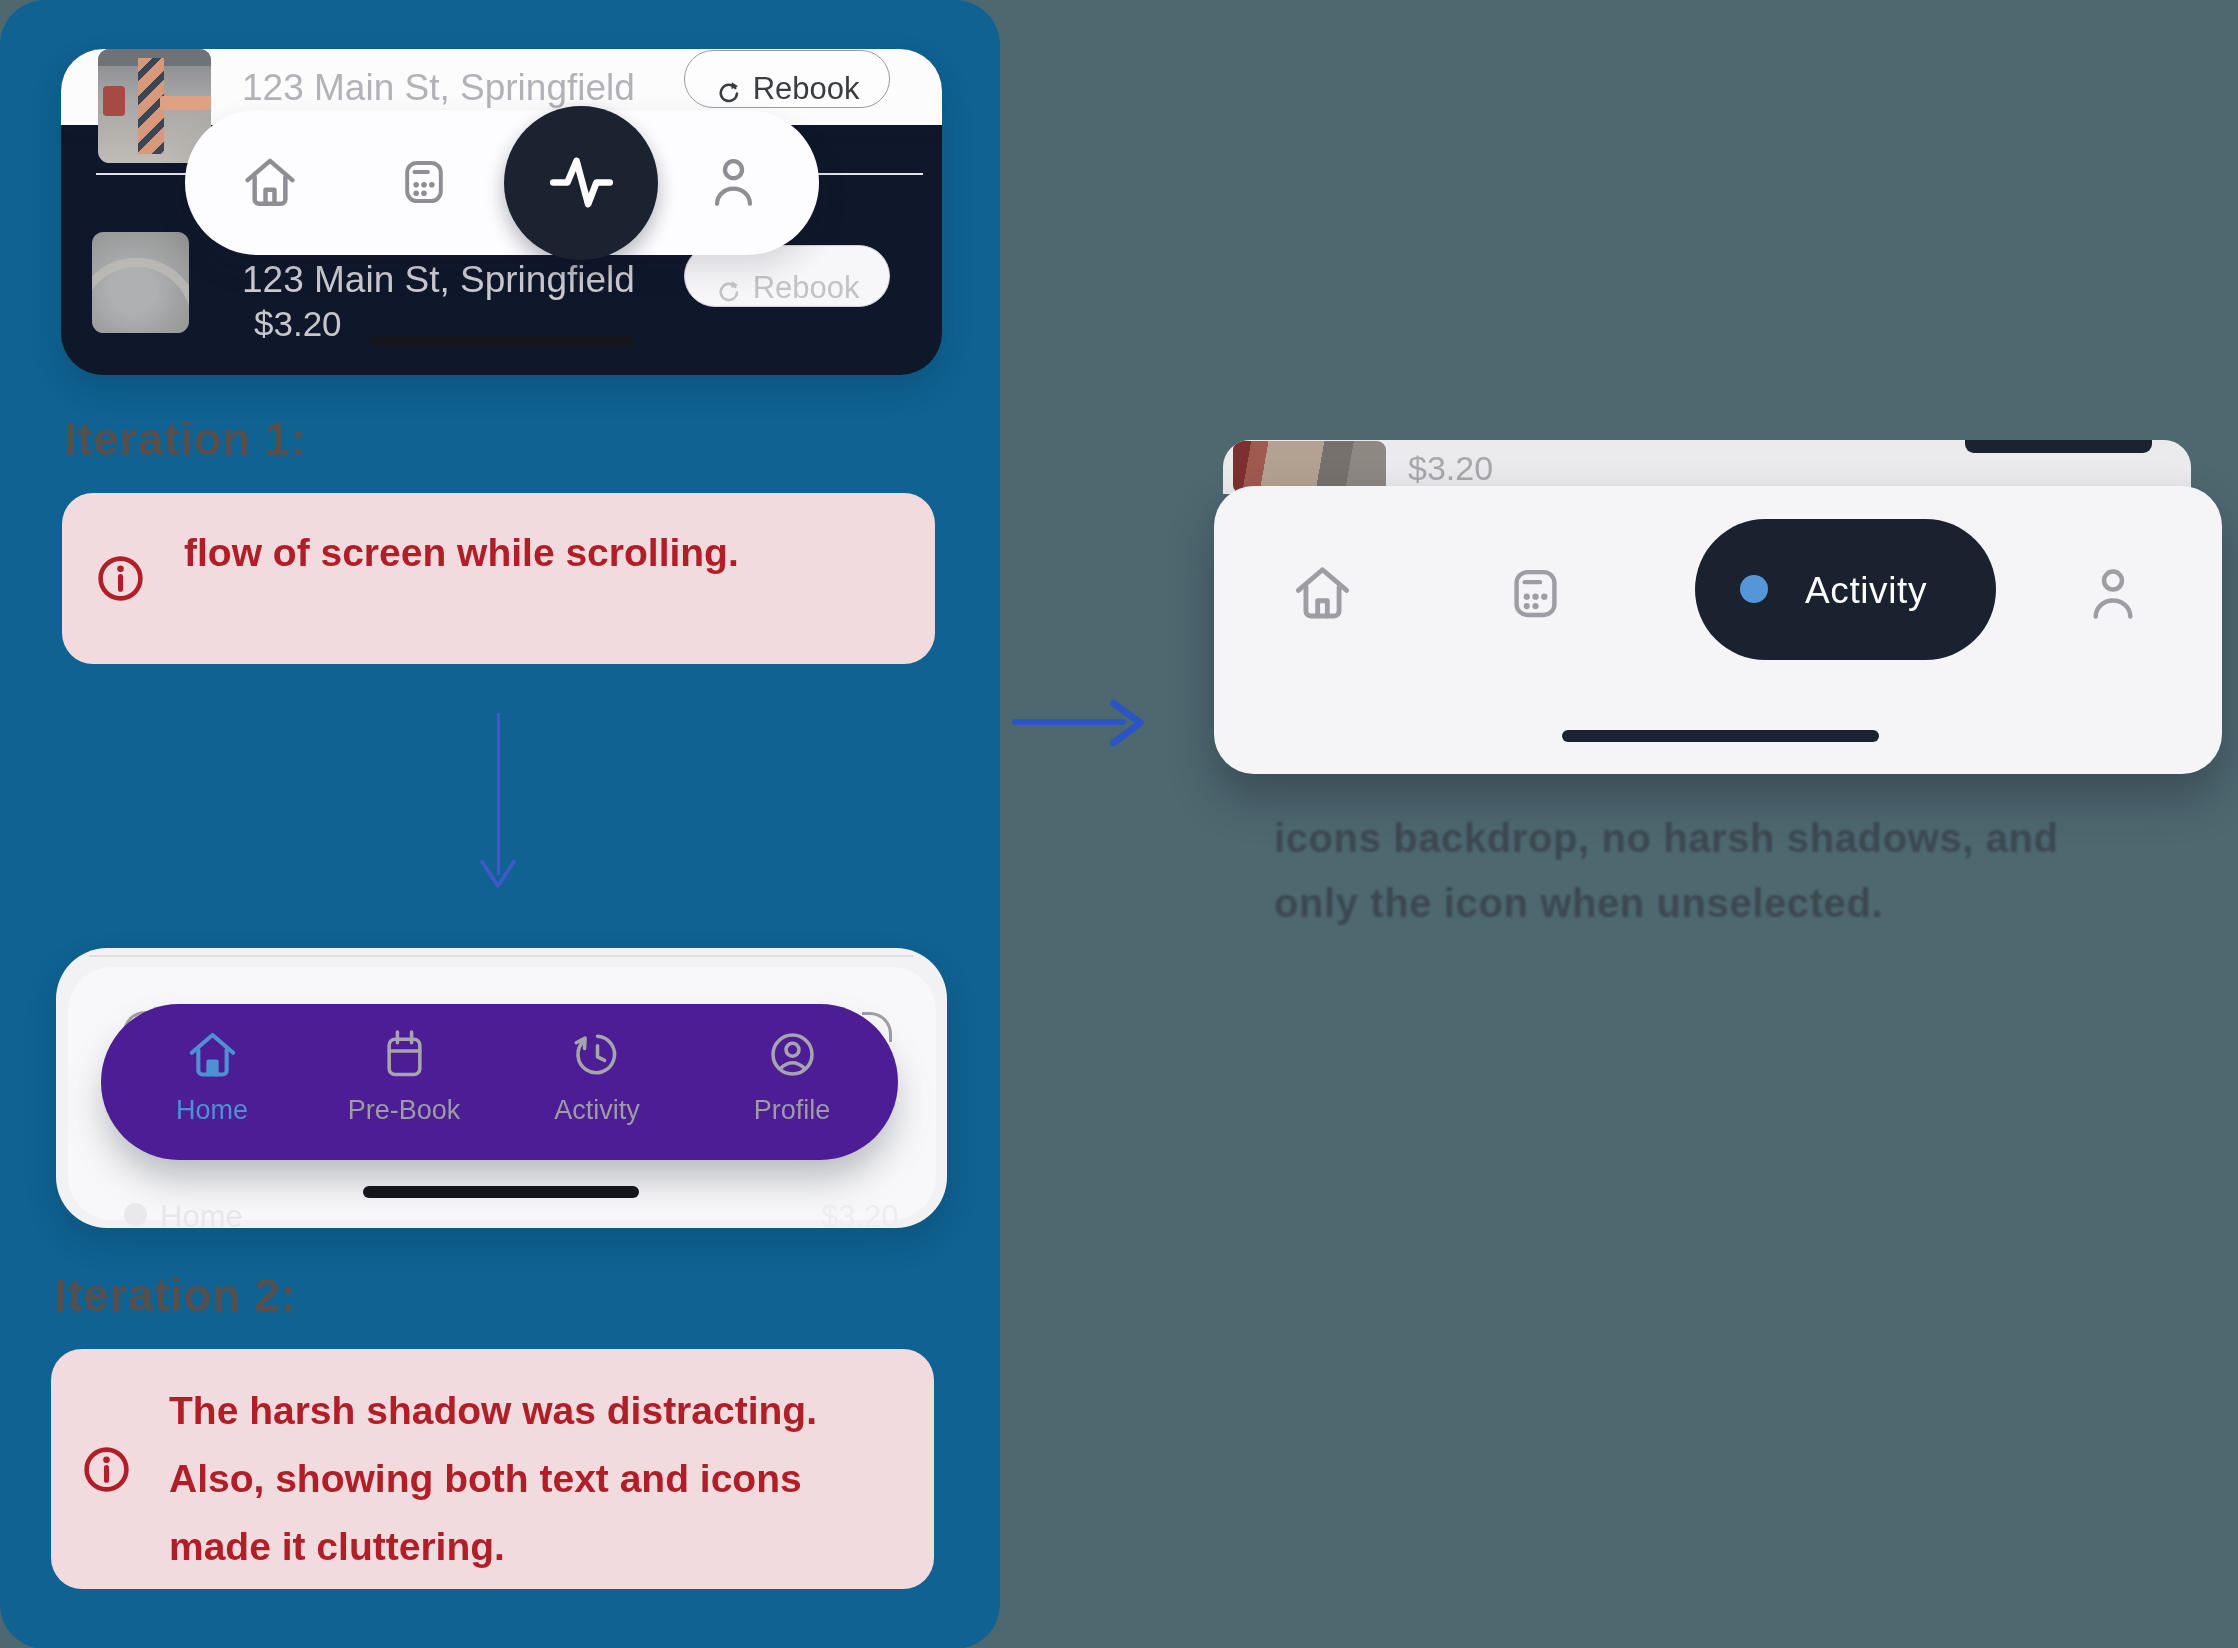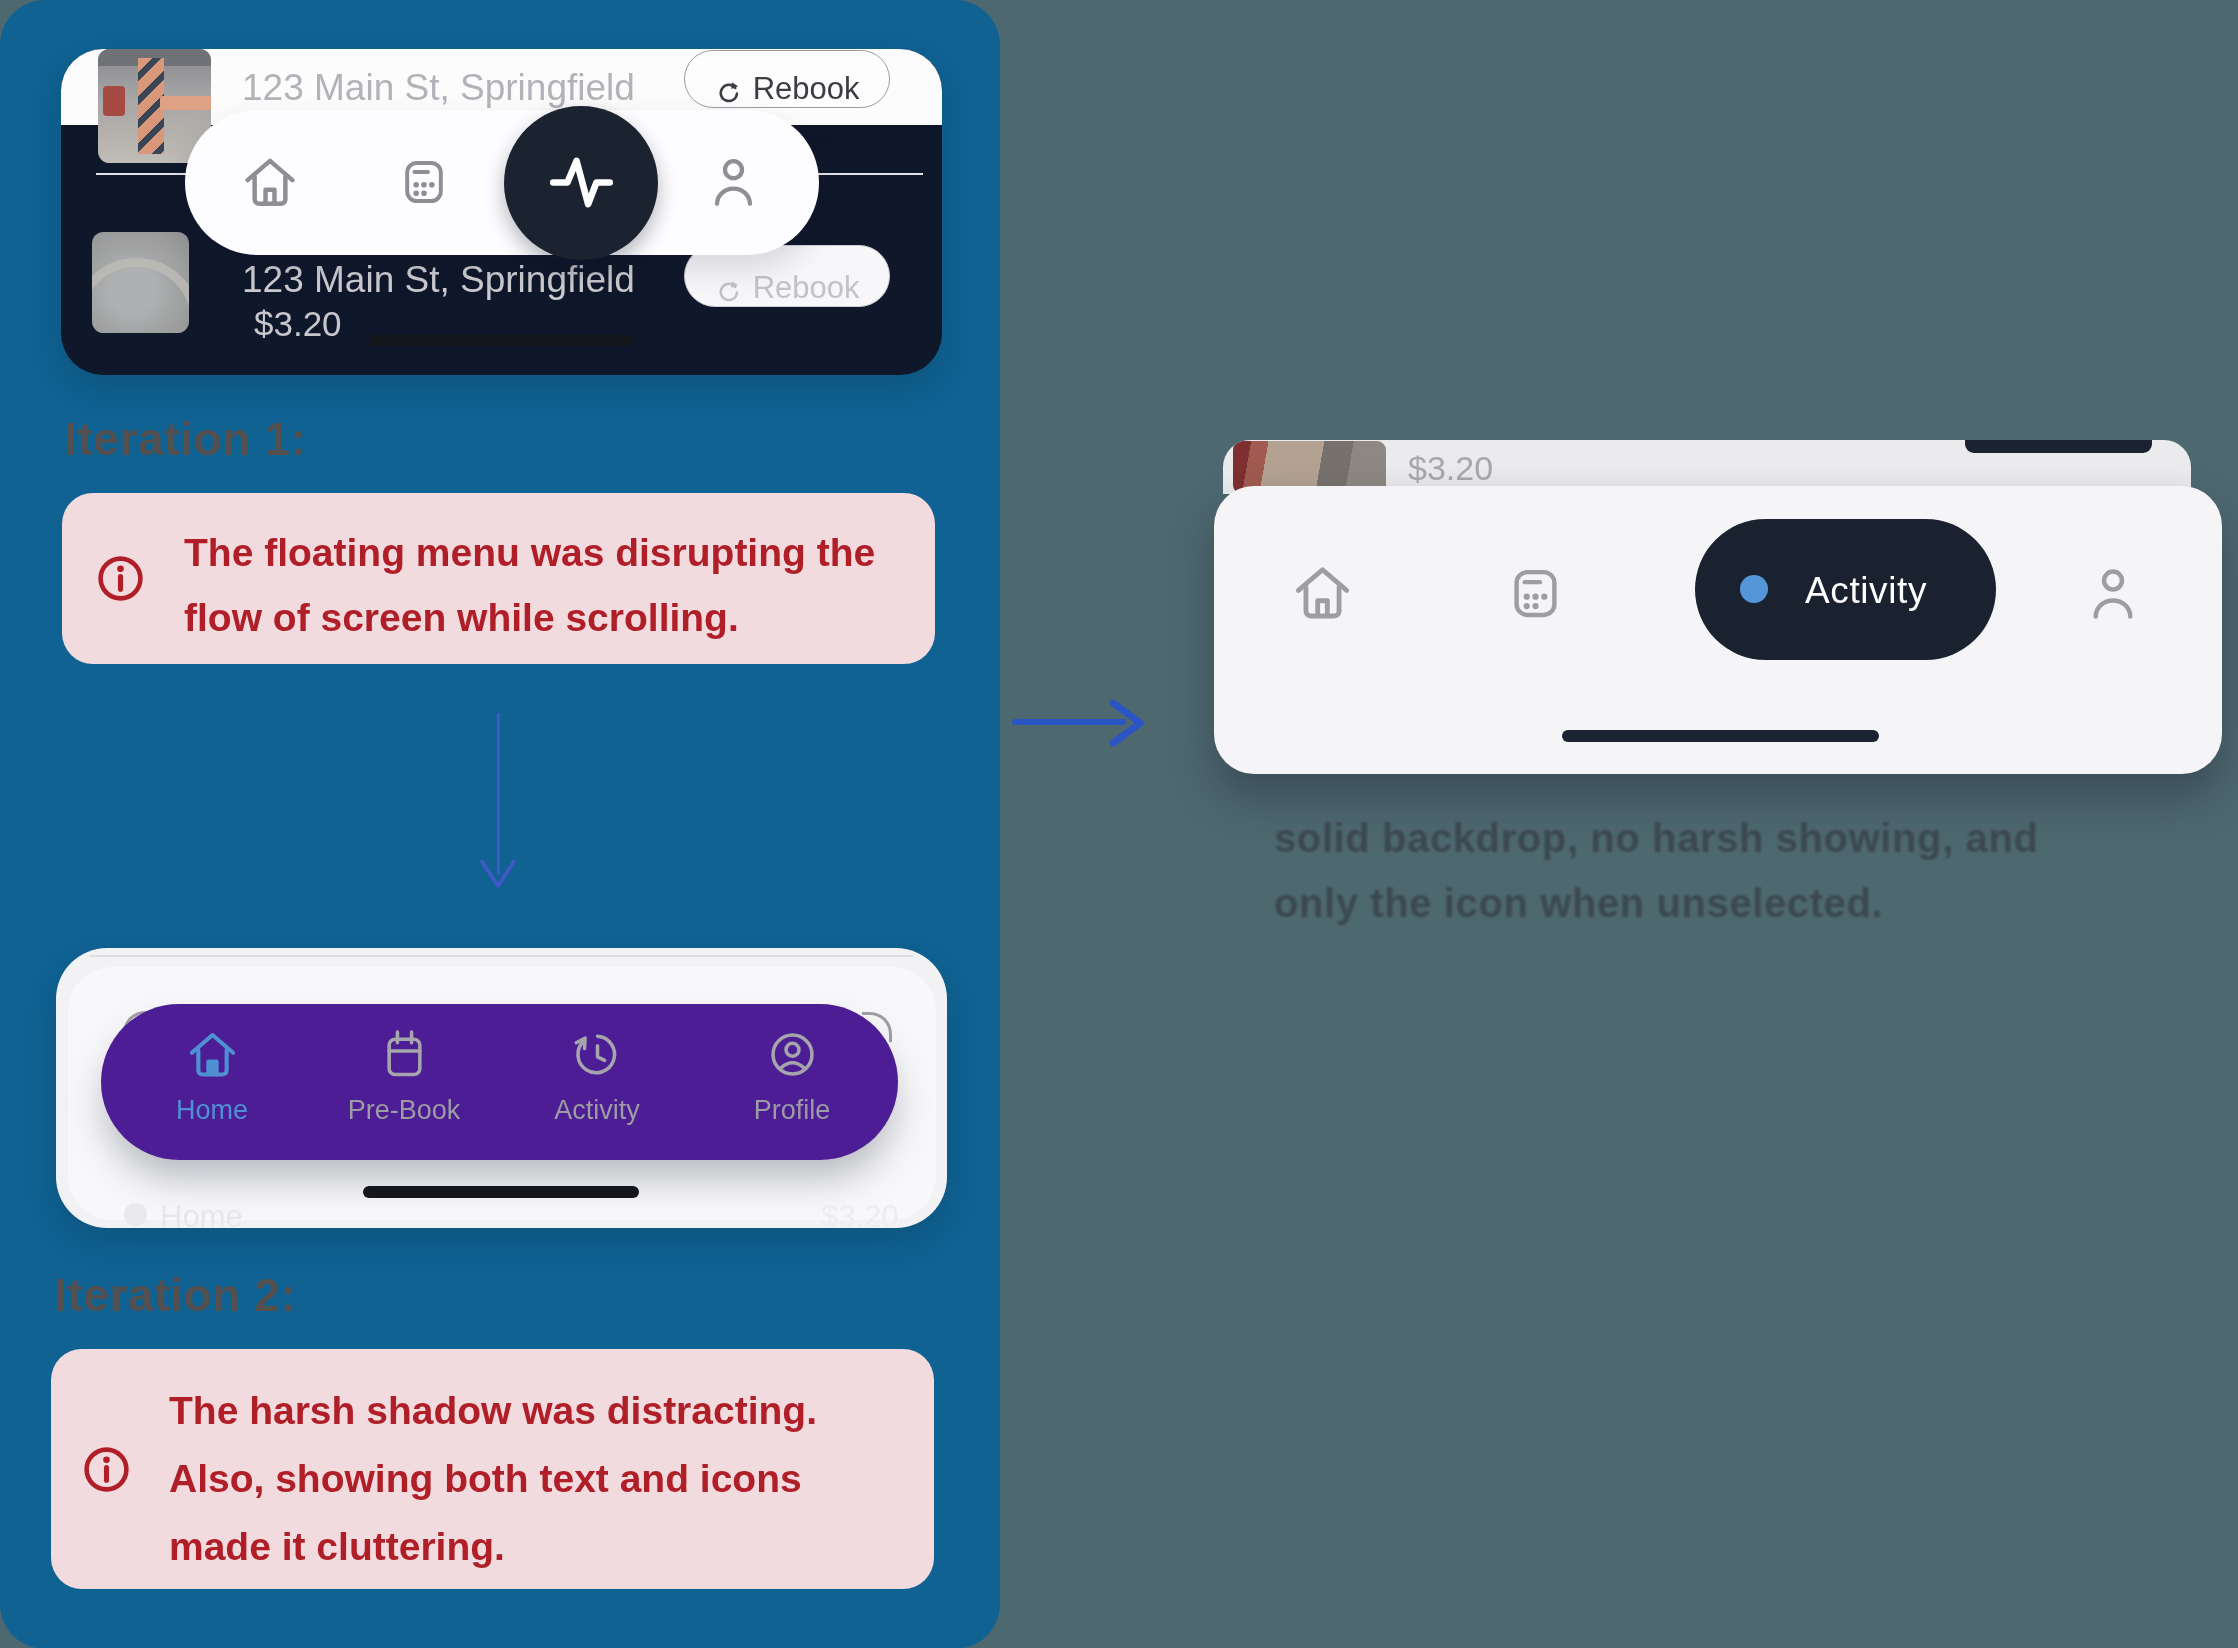--- a/index.html
+++ b/index.html
@@ -164,21 +164,20 @@
 
   <div class="abs note-box" style="left:62px;top:493px;width:873px;height:171px;">
     <span class="abs gicon info-ic" style="left:33px;top:60px;width:51px;height:51px;">
       <svg viewBox="0 0 100 100" fill="none">
           <circle cx="50" cy="50" r="39" stroke="currentColor" stroke-width="9"></circle>
           <circle cx="50" cy="31" r="6.5" fill="currentColor"></circle>
           <path d="M50 46 V71" stroke="currentColor" stroke-width="10" stroke-linecap="round"></path>
         </svg>
     </span>
     <div class="abs" style="left:122px;top:27px;">
-      <div class="note-line">The floating menu was disrupting the</div>
       <div class="note-line">flow of screen while scrolling.</div>
     </div>
   </div>
 
   <div class="abs arrow-line-v" style="left:497px;top:713px;height:162px;"></div>
   <svg class="abs" style="left:478px;top:858px;" width="40" height="33" viewBox="0 0 62 52" fill="none">
     <path d="M6 6 L31 44 L56 6" stroke="#4159c8" stroke-width="6" stroke-linecap="round" stroke-linejoin="round"></path>
   </svg>
 
   <div class="abs mock-card" style="left:56px;top:948px;width:891px;height:280px;border-radius:51px;background:#f2f2f4;">
@@ -297,16 +296,16 @@
     <svg viewBox="0 0 100 100" fill="none" stroke="currentColor" stroke-width="7" stroke-linecap="round">
       <circle cx="50" cy="29" r="14"></circle>
         <path d="M23 85 a27 25 0 0 1 54 0"></path>
     </svg>
   </div>
 
   <div class="abs home-bar" style="left:348px;top:244px;width:317px;height:11.5px;background:#1b2230;"></div>
 </div>
 
 <div class="abs caption-wrap" style="left:1274px;top:806px;">
-  <div class="caption-line">solid backdrop, no harsh showing, and</div>
+  <div class="caption-line">icons backdrop, no harsh shadows, and</div>
   <div class="caption-line">only the icon when unselected.</div>
 </div>
 
 
 </body></html>

